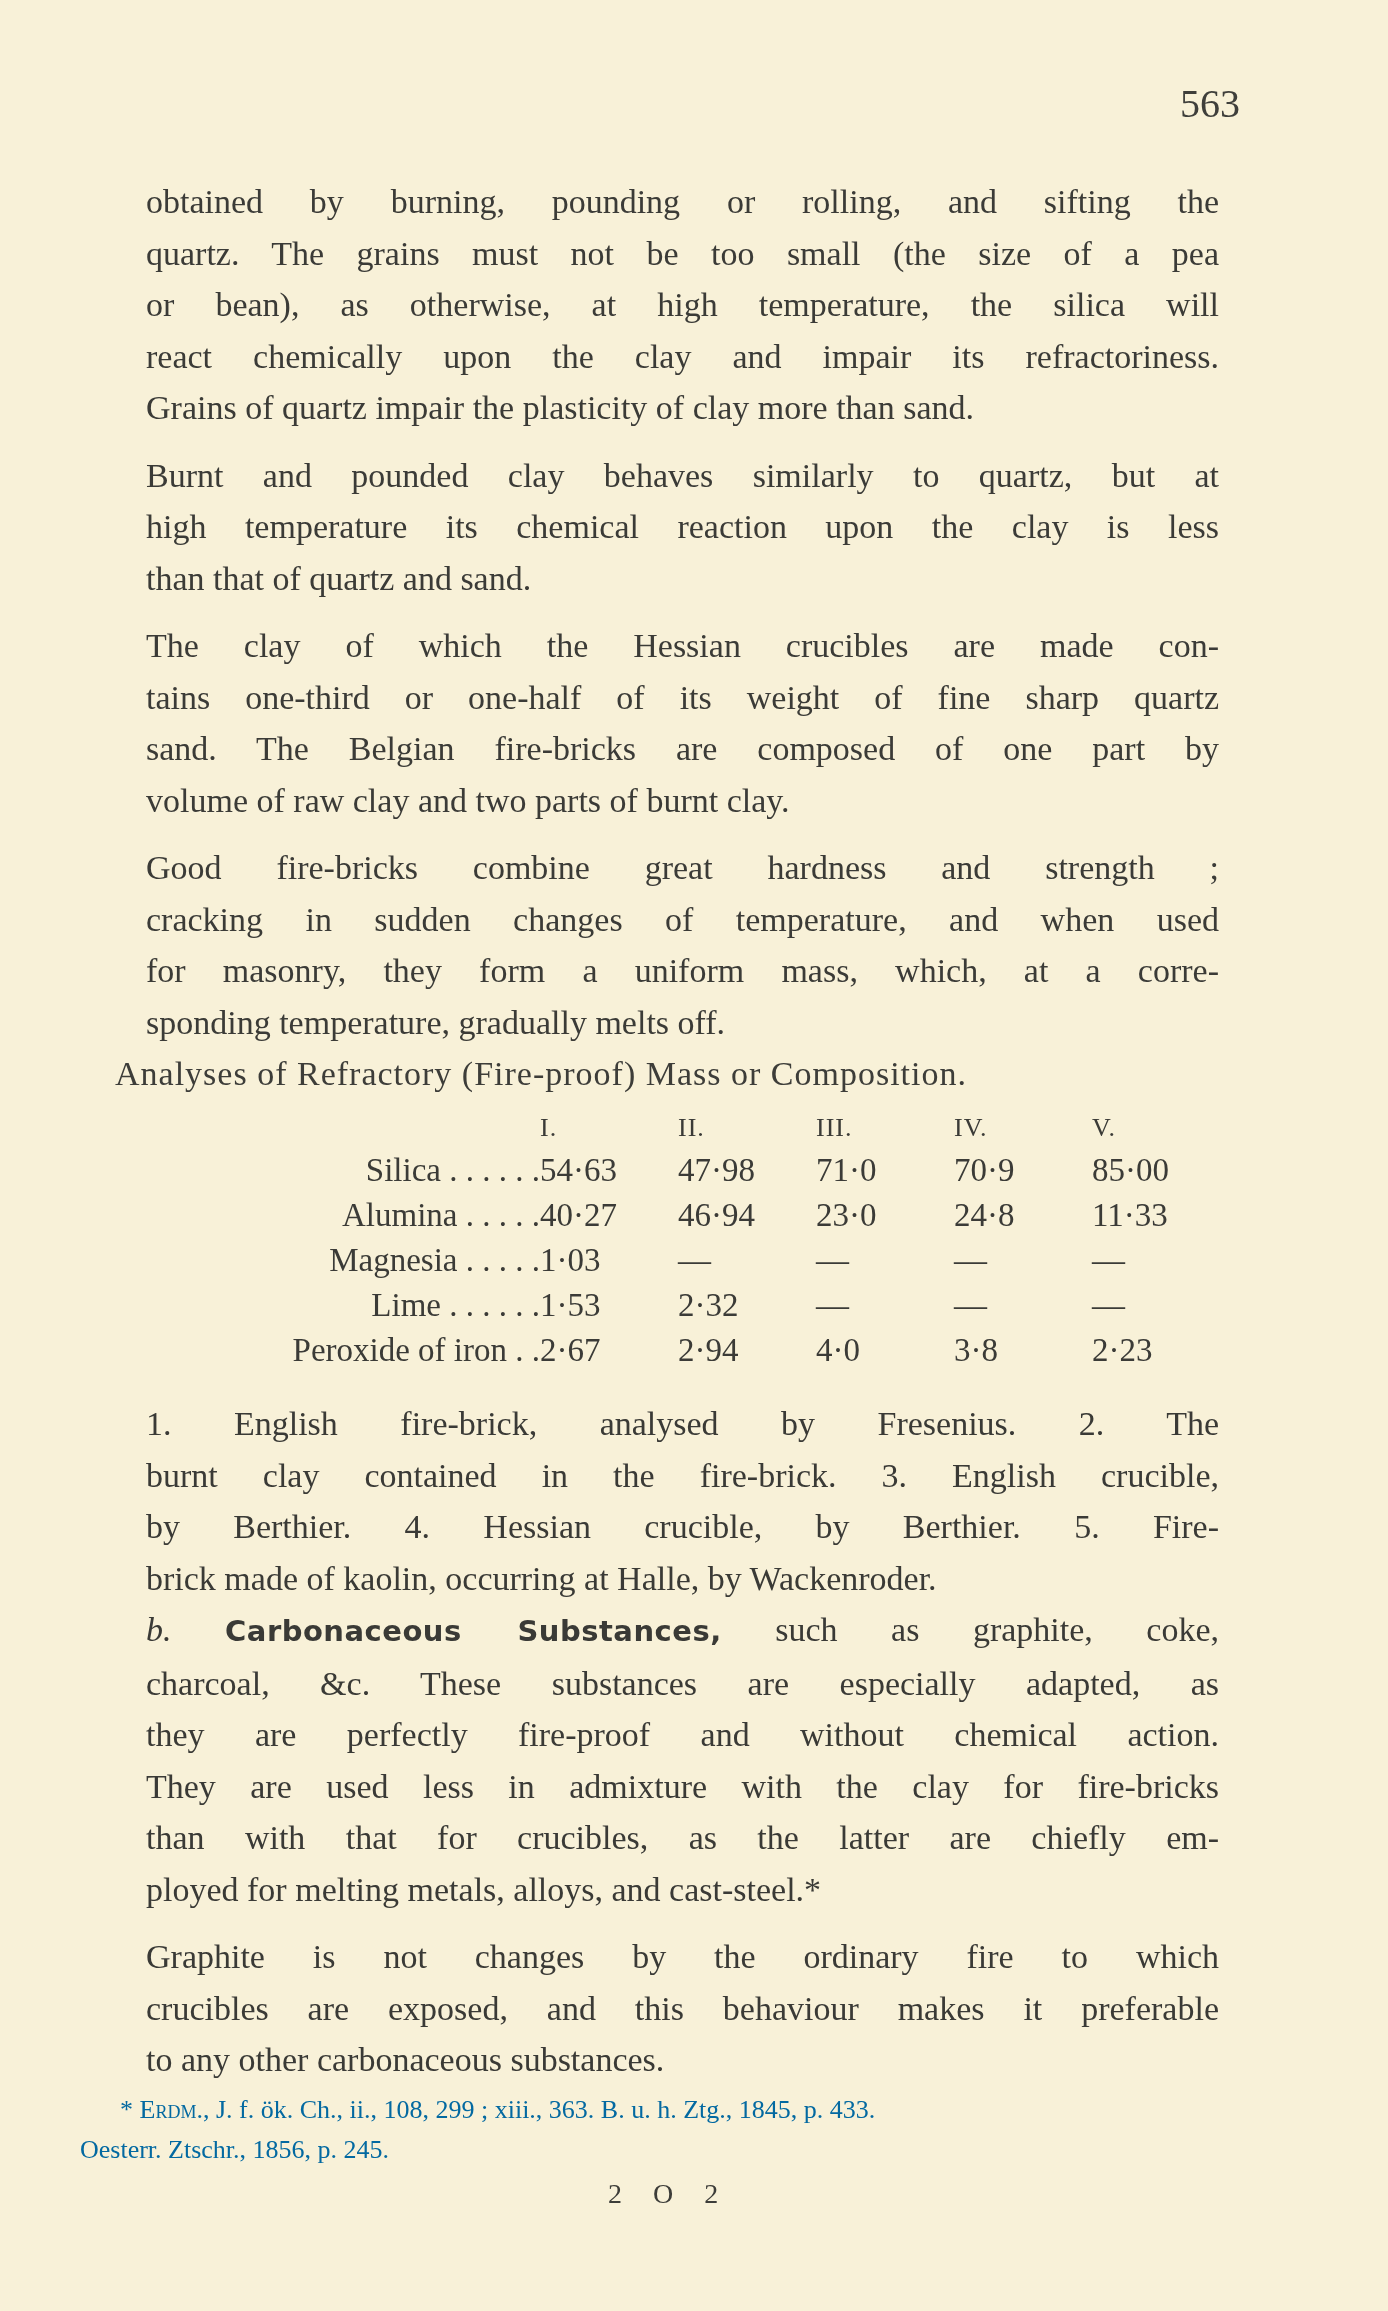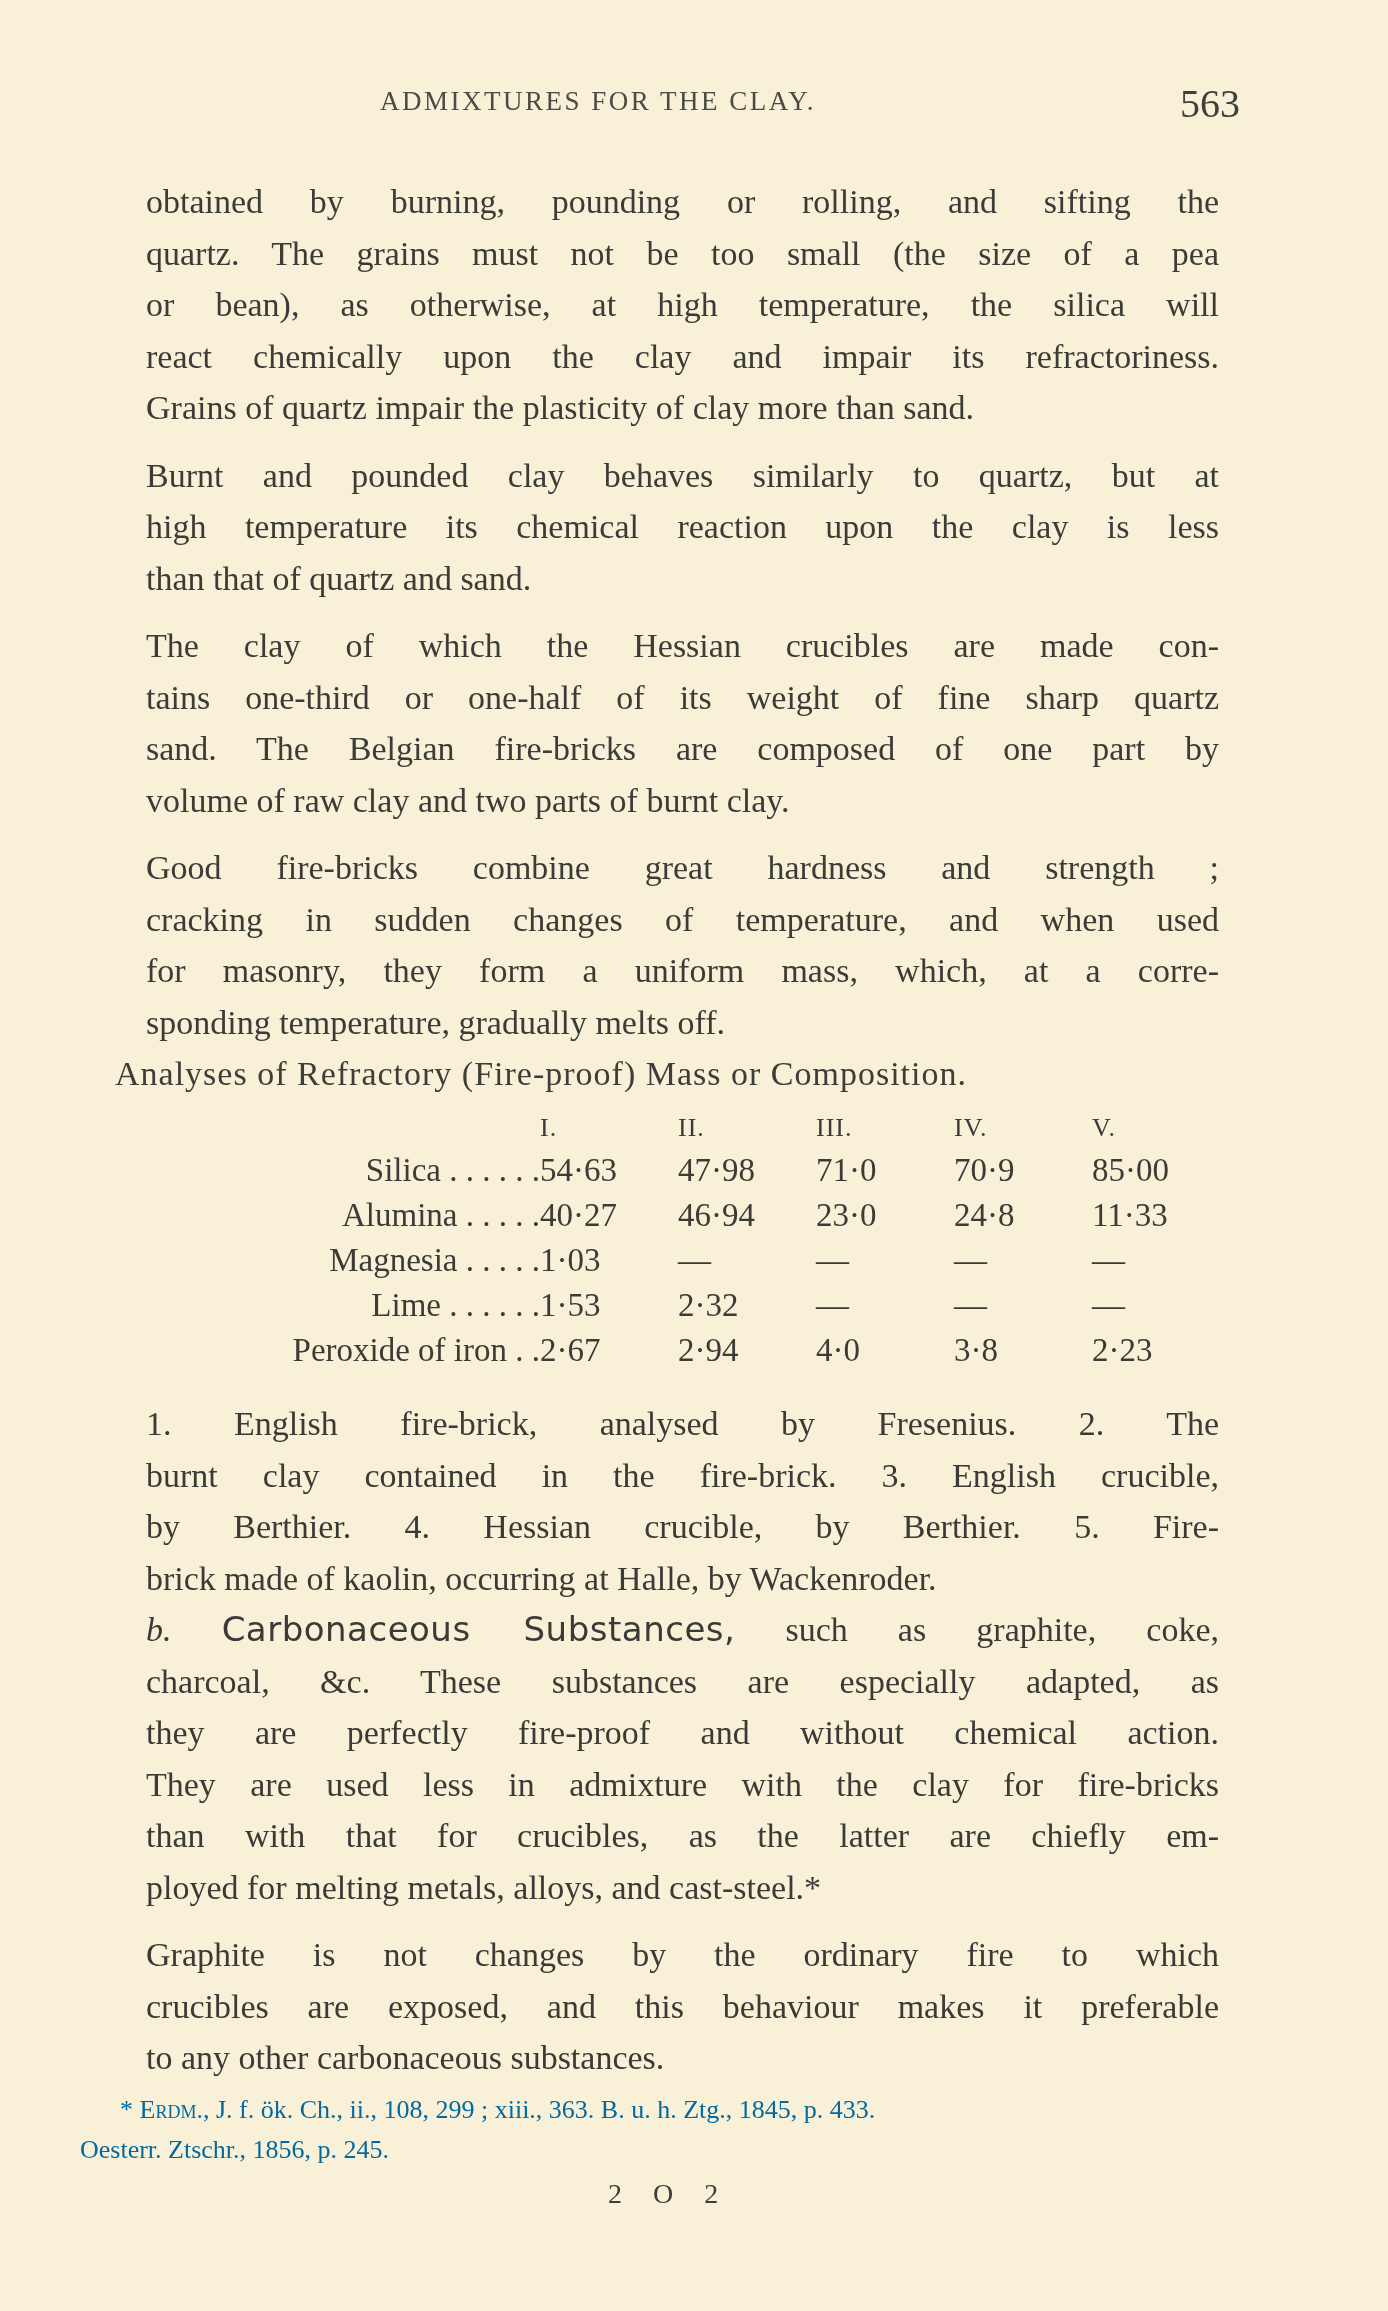--- a/index.html
+++ b/index.html
@@ -48,40 +48,39 @@
   .col-label { width: 410px; text-align: right; }
   .col-v { width: 138px; text-align: left; }
   .notes {
     position: absolute; left: 130px; top: 1382px; width: 1105px;
     font-size: 34px; line-height: 51.5px;
   }
   .section-b {
     position: absolute; left: 130px; top: 1588px; width: 1105px;
     font-size: 34px; line-height: 51.5px;
   }
-  .bold-sans { font-family: "DejaVu Sans", sans-serif; font-weight: normal; font-size: 34px; letter-spacing: 0.5px; }
+  .bold-sans { font-family: "DejaVu Sans", sans-serif; font-weight: bold; font-size: 29px; letter-spacing: 0.5px; }
   .ital { font-style: italic; }
   .footnote {
     position: absolute; left: 80px; top: 2090px; width: 1150px;
     font-size: 26px; line-height: 40px; color: #0369a1;
   }
   .footnote .line { display: block; white-space: nowrap; }
   .smallcaps { font-variant: small-caps; }
   .signature {
     position: absolute; left: 608px; top: 2178px;
     font-size: 28px; letter-spacing: 12px; color: #3d3d39;
   }
 </style>
 </head>
 <body>
 
 <div class="page">
 
   <div class="header">
-    <span class="running-head">ADMIXTURES FOR THE CLAY.</span>
     <span class="page-number">563</span>
   </div>
 
   <div class="body-text">
     <p class="para">
       <span class="line">obtained by burning, pounding or rolling, and sifting the</span>
       <span class="line">quartz.  The grains must not be too small (the size of a pea</span>
       <span class="line">or bean), as otherwise, at high temperature, the silica will</span>
       <span class="line">react chemically upon the clay and impair its refractoriness.</span>
       <span class="line last">Grains of quartz impair the plasticity of clay more than sand.</span>

